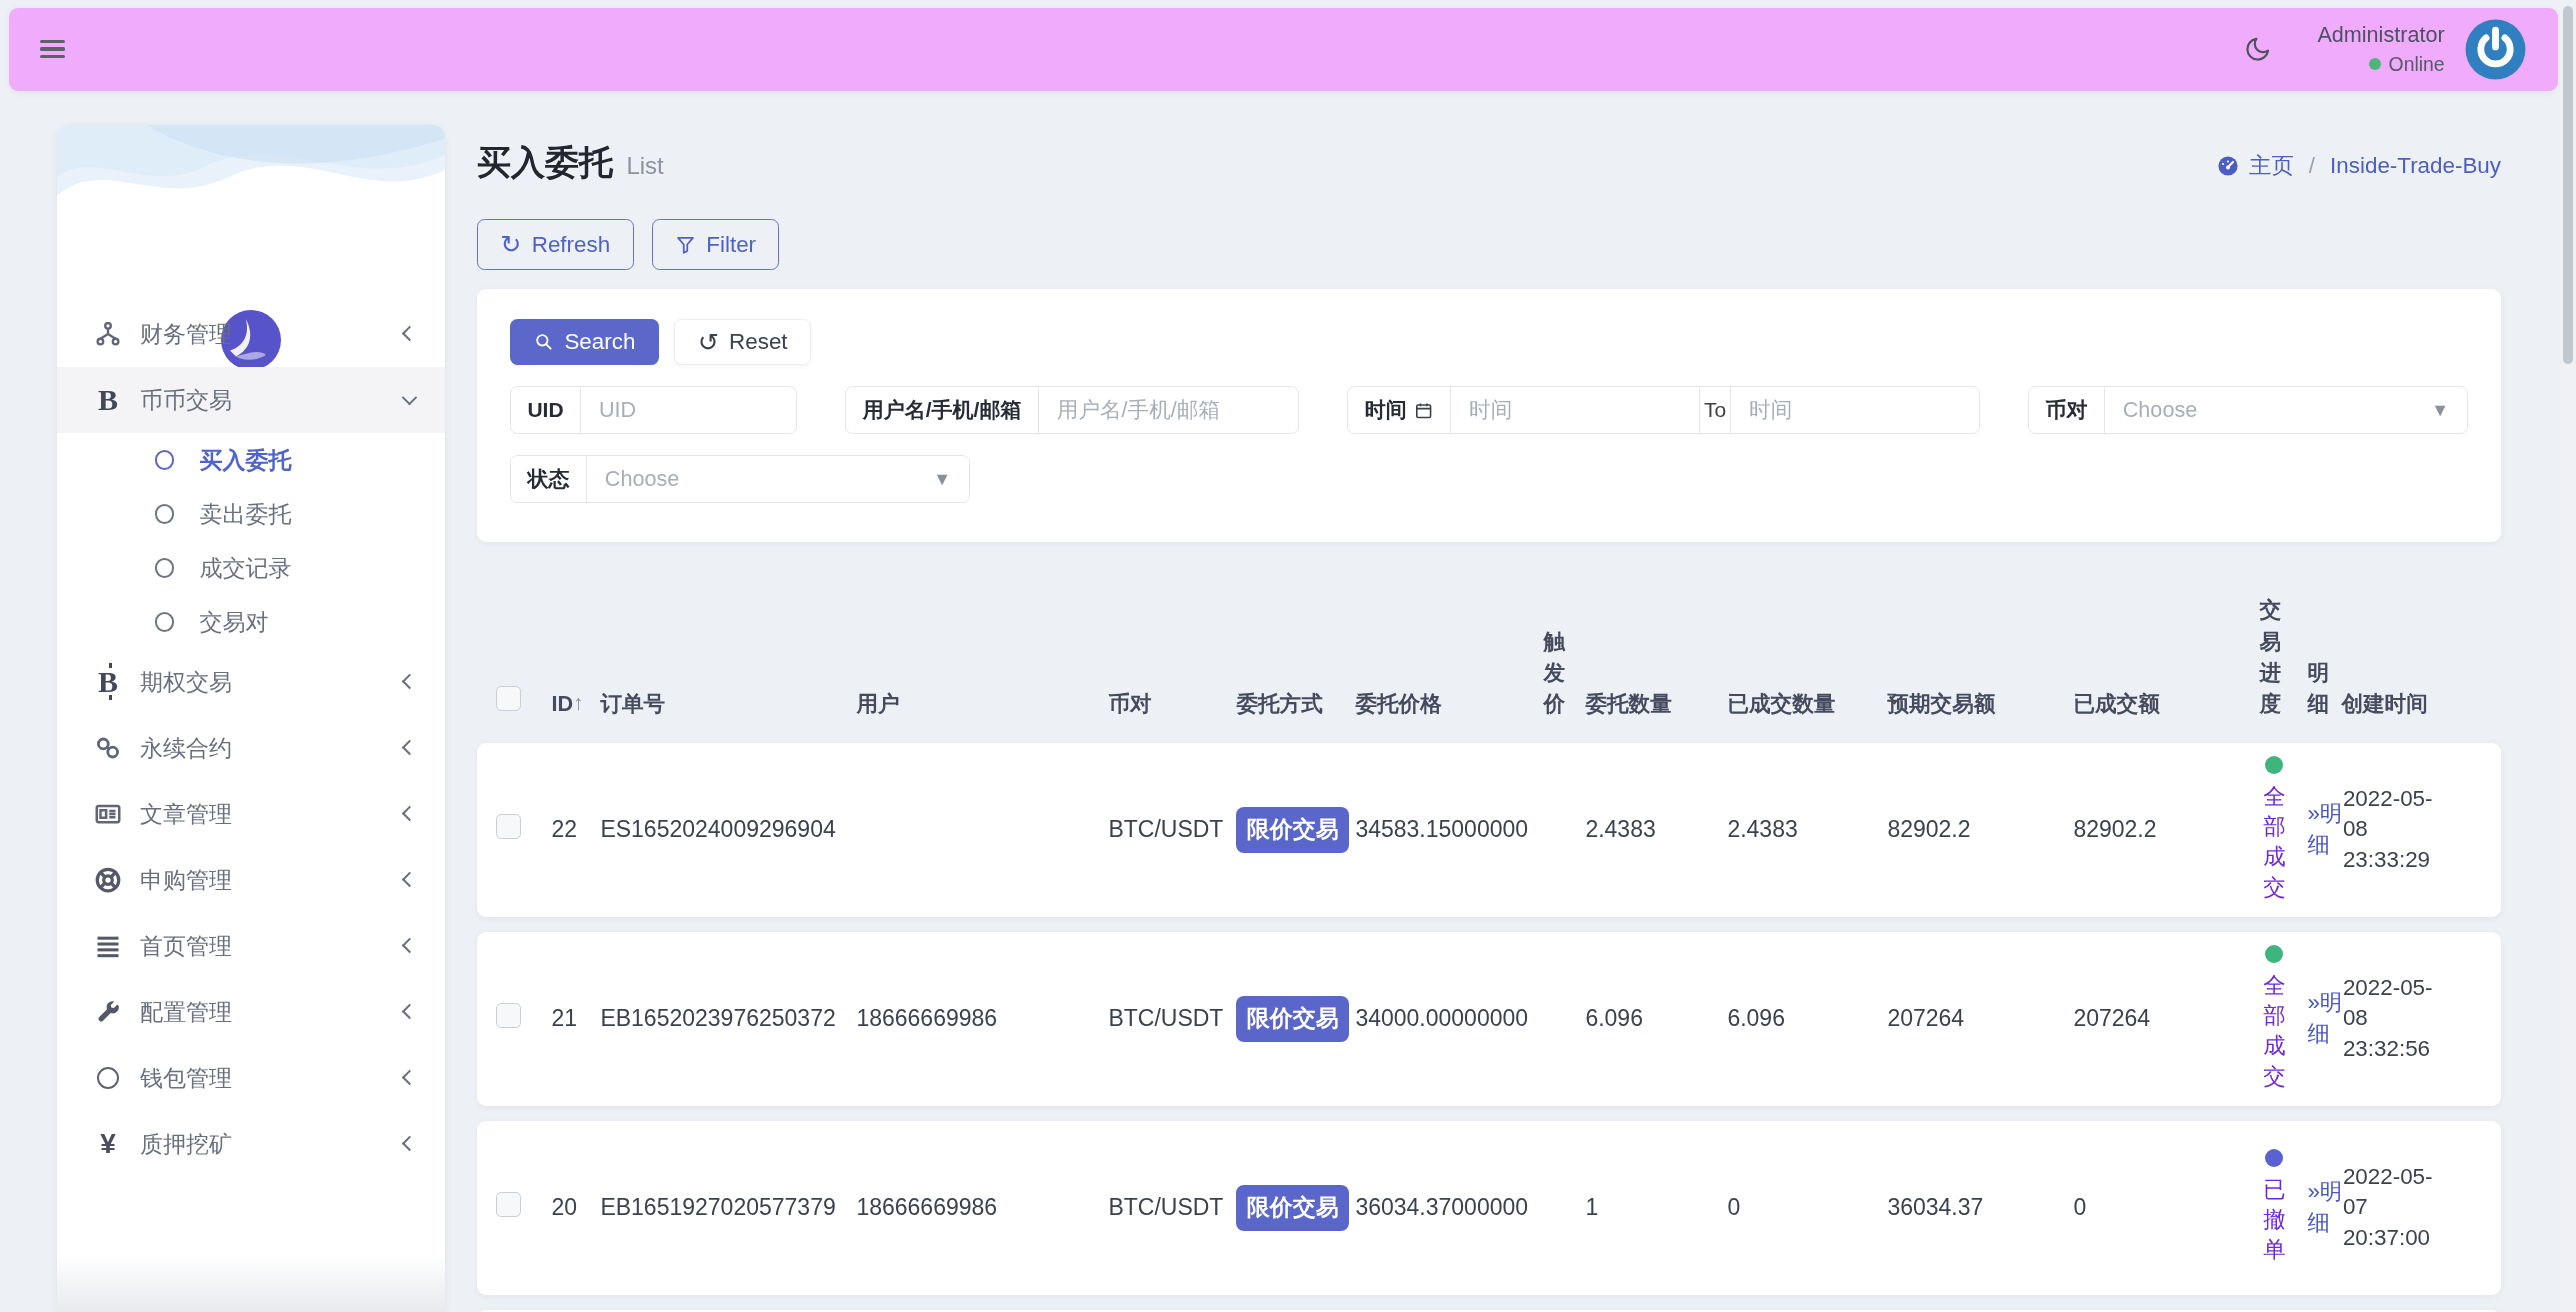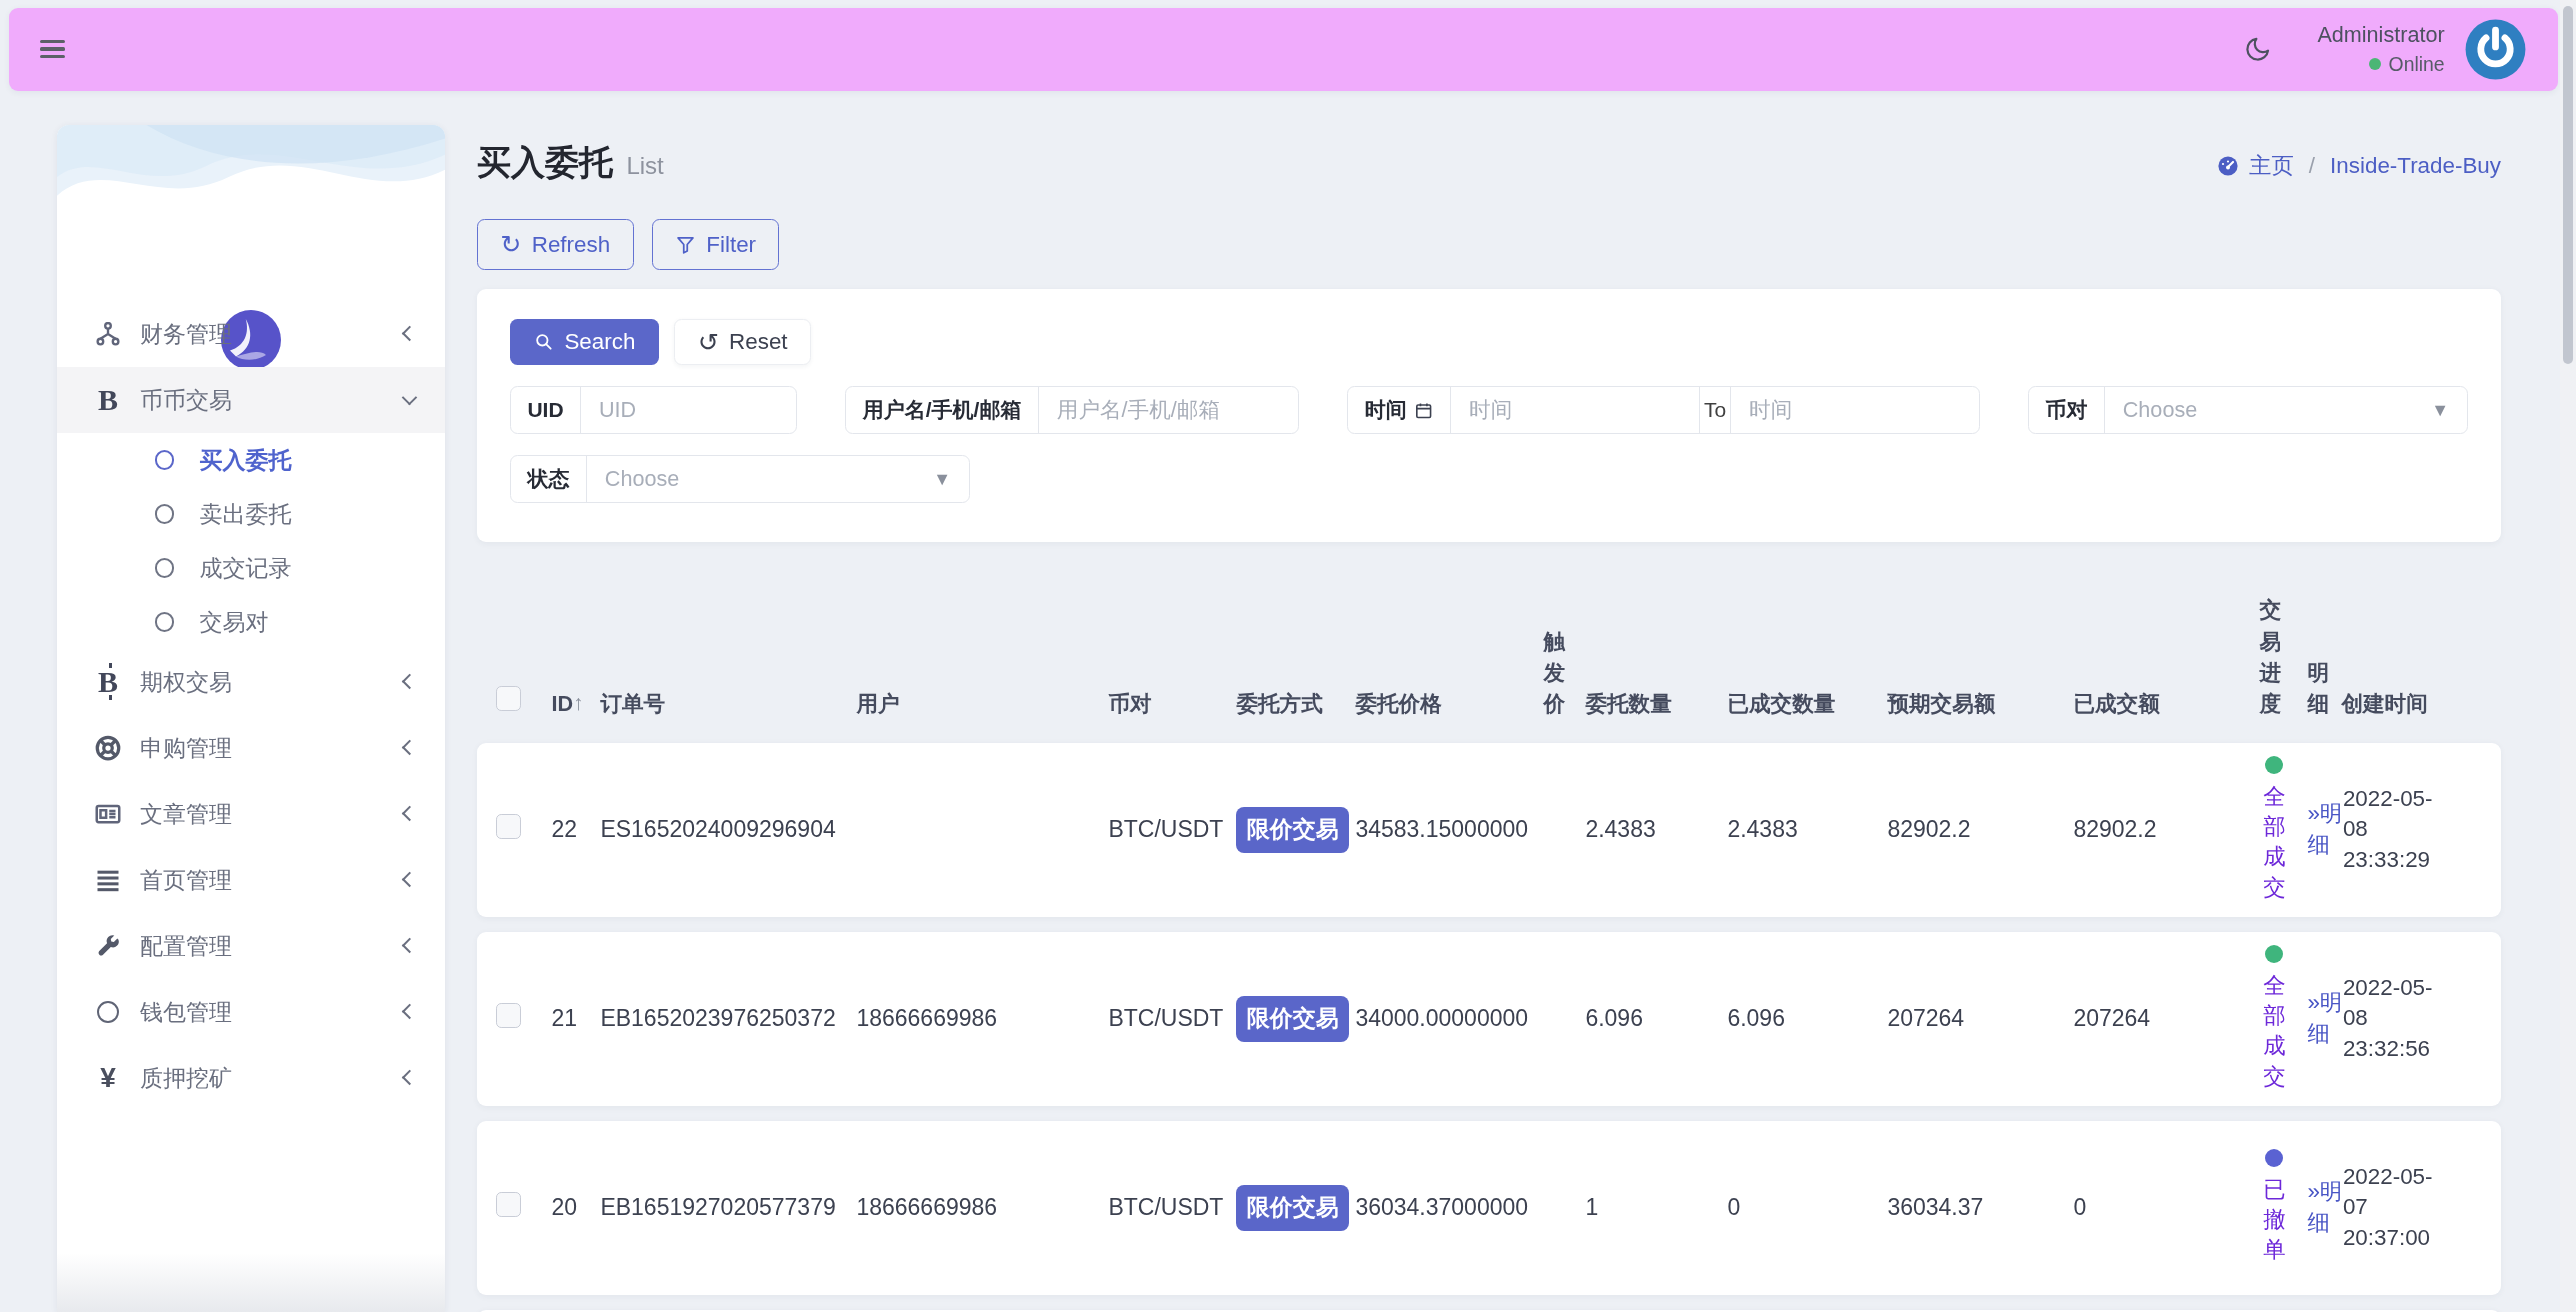--- a/index.html
+++ b/index.html
@@ -206,38 +206,49 @@
 
     <div class="menu-item">
       <span class="mi-icon">
         <span class="serif-b btc-b">B<i class="t"></i><i class="b"></i></span>
       </span>
       <span>期权交易</span>
       <span class="chev left"></span>
     </div>
     <div class="menu-item">
       <span class="mi-icon">
+        <svg width="28" height="28" viewBox="0 0 24 24" fill="none" stroke="#60657a" stroke-width="2.4">
+          <circle cx="8" cy="8.5" r="4.2"></circle>
+            <circle cx="16" cy="15.5" r="4.2"></circle>
+            <path d="M10.5 11 L13.5 13.2"></path>
+        </svg>
+      </span>
+      <span>永续合约</span>
+      <span class="chev left"></span>
+    </div>
+    <div class="menu-item">
+      <span class="mi-icon">
+        <svg width="30" height="30" viewBox="0 0 24 24" fill="none" stroke="#60657a" stroke-width="2">
+          <rect x="3" y="5.5" width="18" height="13" rx="1.5"></rect>
+          <rect x="6" y="9" width="4.5" height="6"></rect>
+          <path d="M13 9.5 H18 M13 12 H18 M13 14.5 H18"></path>
+        </svg>
+      </span>
+      <span>文章管理</span>
+      <span class="chev left"></span>
+    </div>
+    <div class="menu-item">
+      <span class="mi-icon">
         <svg width="30" height="30" viewBox="0 0 24 24" fill="none" stroke="#545969" stroke-width="2.6">
           <circle cx="12" cy="12" r="8.6"></circle>
             <circle cx="12" cy="12" r="3.4"></circle>
           <path d="M6 6 L9.6 9.6 M18 6 L14.4 9.6 M6 18 L9.6 14.4 M18 18 L14.4 14.4"></path>
         </svg>
       </span>
       <span>申购管理</span>
-      <span class="chev left"></span>
-    </div>
-    <div class="menu-item">
-      <span class="mi-icon">
-        <svg width="30" height="30" viewBox="0 0 24 24" fill="none" stroke="#60657a" stroke-width="2">
-          <rect x="3" y="5.5" width="18" height="13" rx="1.5"></rect>
-          <rect x="6" y="9" width="4.5" height="6"></rect>
-          <path d="M13 9.5 H18 M13 12 H18 M13 14.5 H18"></path>
-        </svg>
-      </span>
-      <span>文章管理</span>
       <span class="chev left"></span>
     </div>
     <div class="menu-item">
       <span class="mi-icon">
         <svg width="28" height="28" viewBox="0 0 24 24" fill="#545969">
           <rect x="3" y="4" width="18" height="2.6"></rect>
             <rect x="3" y="9" width="18" height="2.6"></rect>
           <rect x="3" y="14" width="18" height="2.6"></rect>
             <rect x="3" y="19" width="18" height="2.6"></rect>
         </svg>

